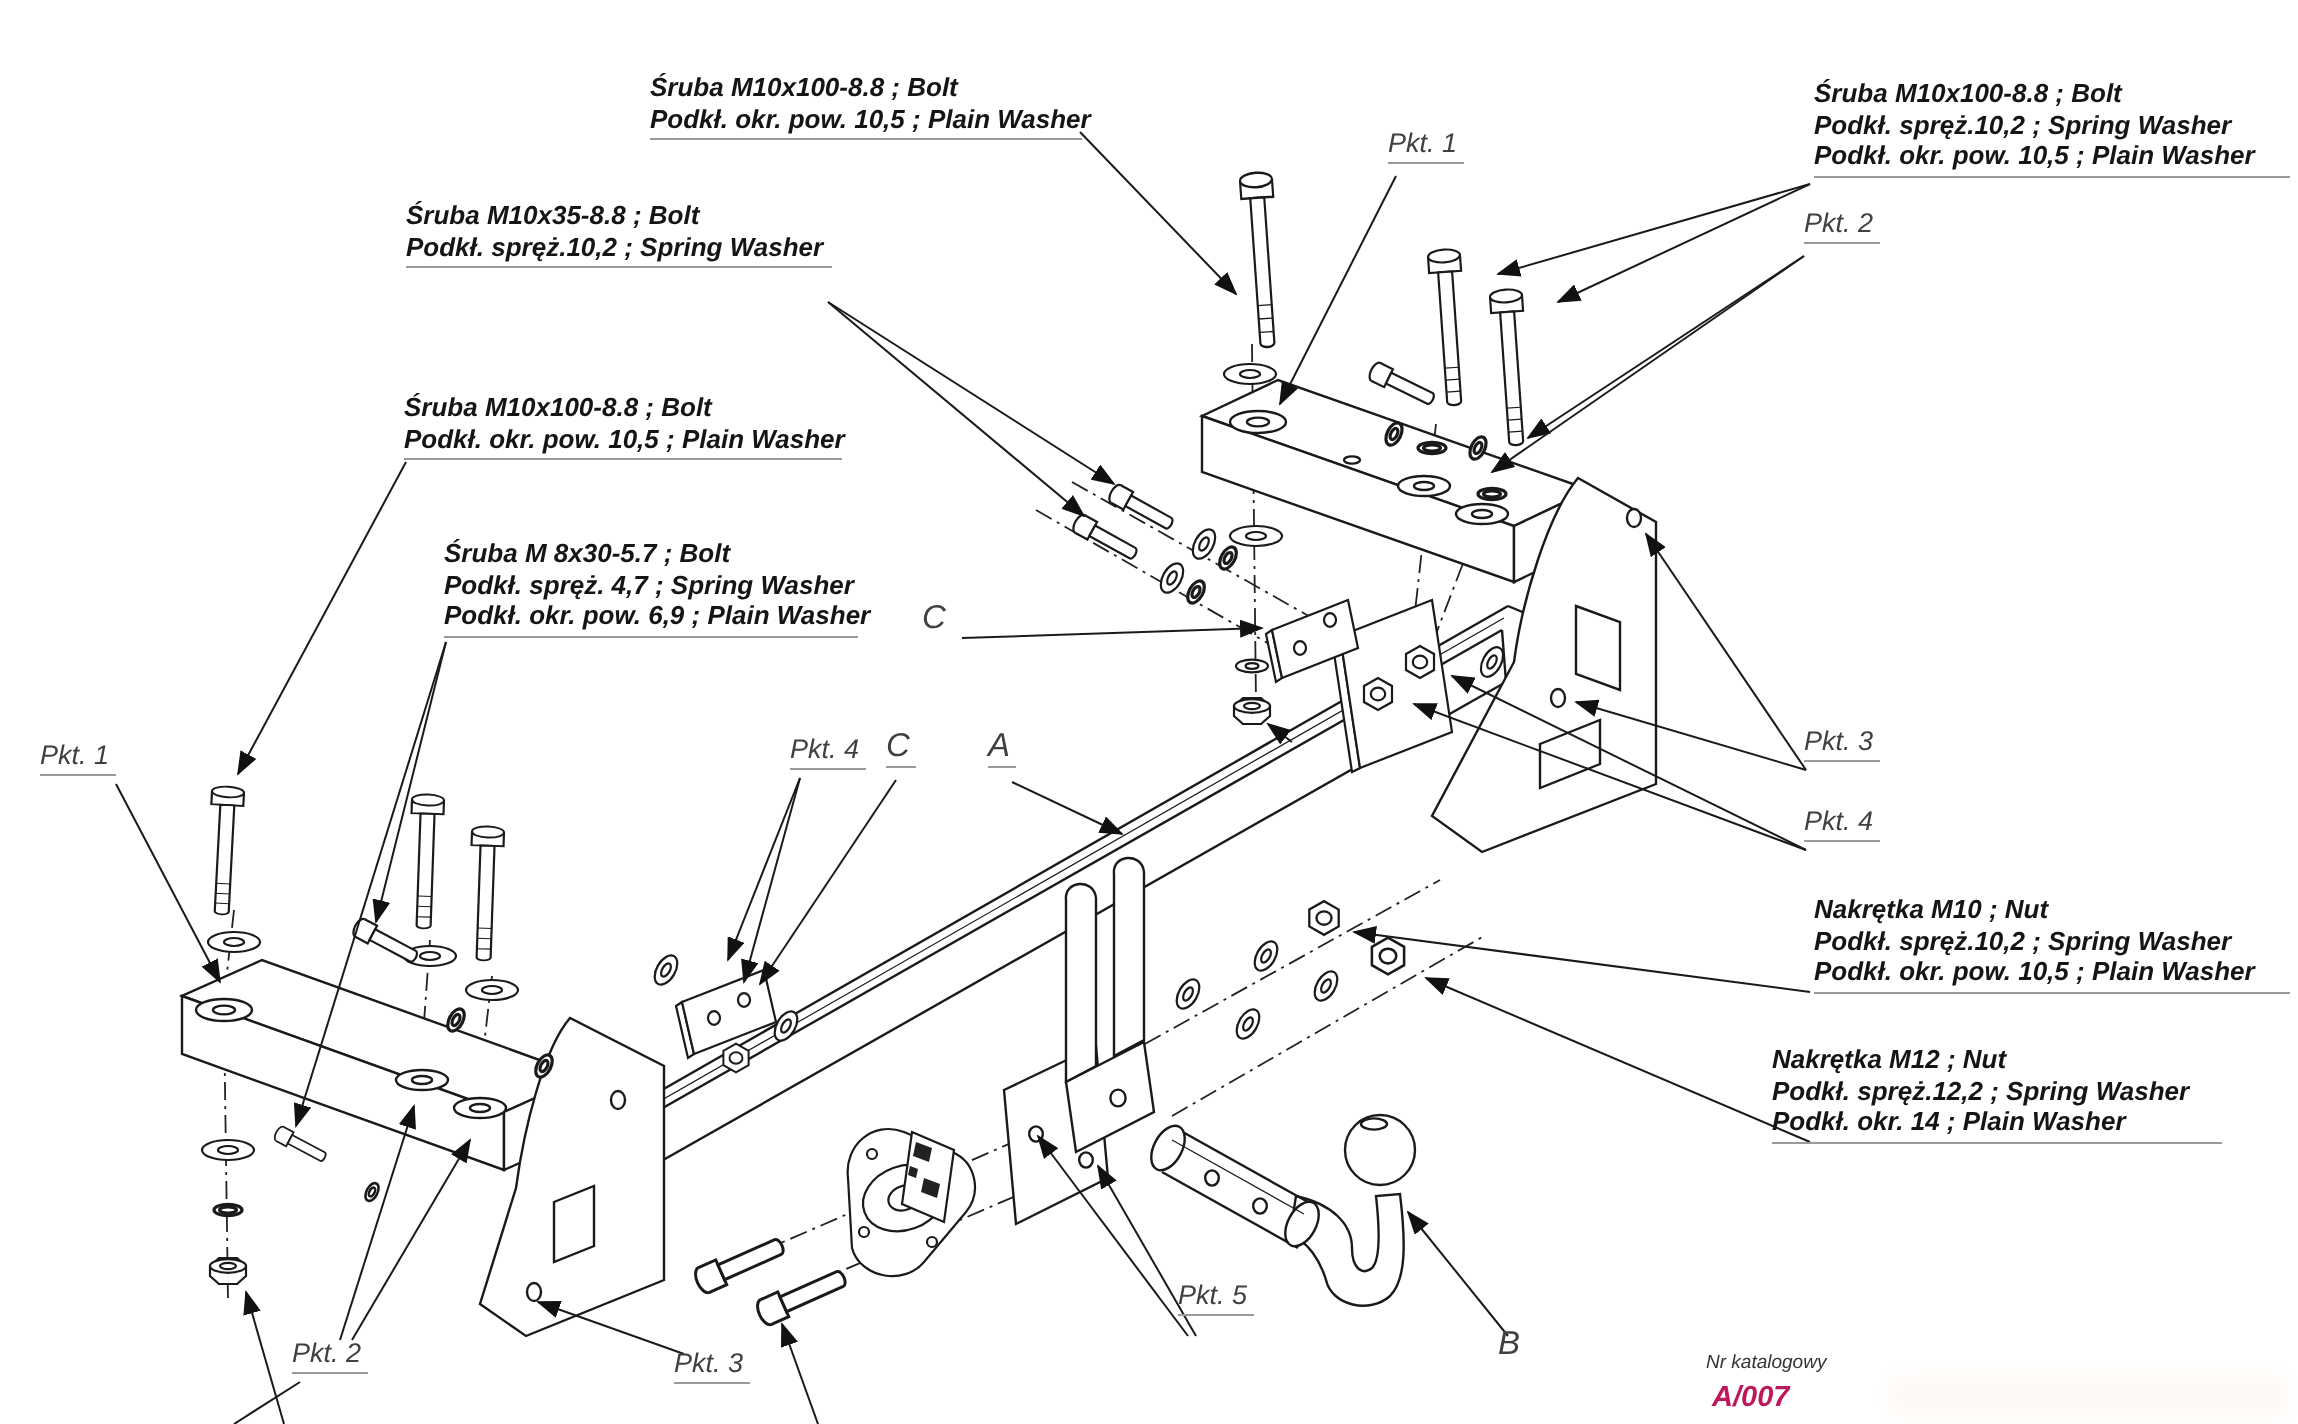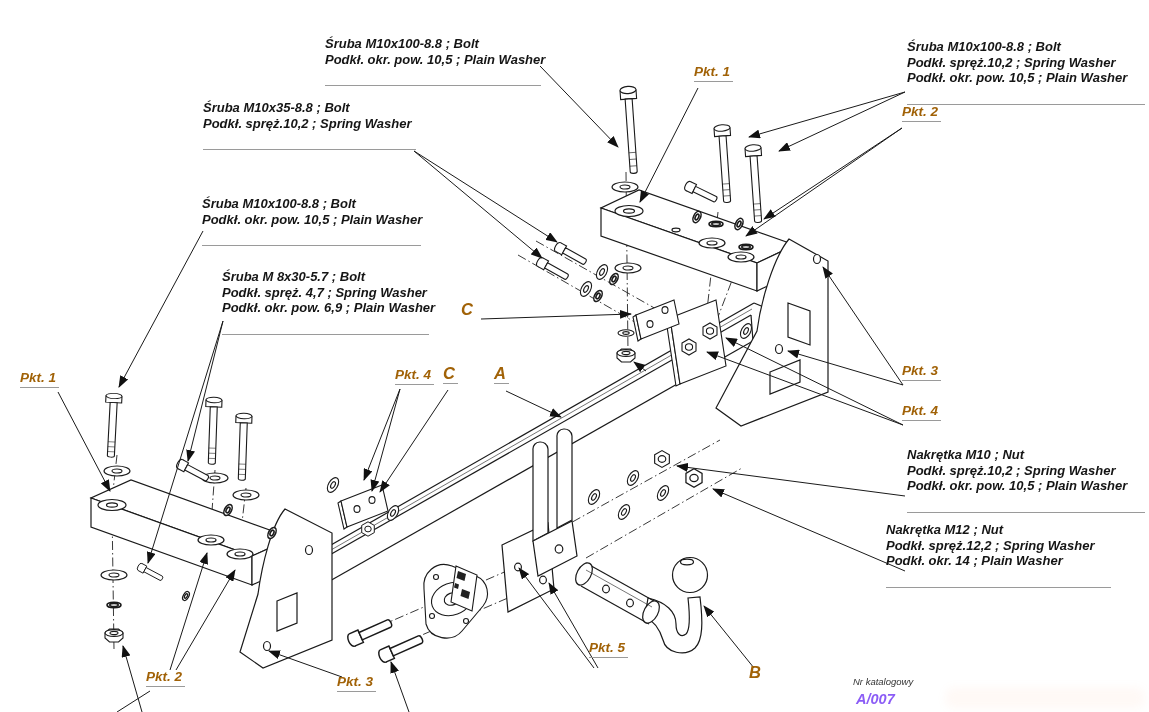--- a/index.html
+++ b/index.html
@@ -1,26 +1,26 @@
 <!DOCTYPE html>
 <html><head>
 <meta charset="utf-8">
 <style>
   html,body{margin:0;padding:0;background:#fff}
   .stage{position:relative;width:1149px;height:712px;background:#ffffff;overflow:hidden;
          font-family:"Liberation Sans",sans-serif;color:#111}
   .stage svg{position:absolute;left:0;top:0}
   .co{position:absolute;font-style:italic;font-weight:700;font-size:13px;line-height:15.6px;
-      white-space:nowrap;border-bottom:1.6px solid #9a9a9a;padding-bottom:18px;color:#151515}
-  .pt{position:absolute;font-style:italic;font-weight:700;font-size:13.5px;line-height:16px;
-      white-space:nowrap;border-bottom:1.6px solid #9a9a9a;padding:0 3px 1px 0;color:#a16207}
+      white-space:nowrap;border-bottom:1.6px solid #9a9a9a;padding-bottom:2px;color:#151515}
+  .pt{position:absolute;font-style:italic;font-weight:400;font-size:13.5px;line-height:16px;
+      white-space:nowrap;border-bottom:1.6px solid #9a9a9a;padding:0 3px 1px 0;color:#404040}
   .ltr{font-size:16.5px;line-height:17px}
   .noline{border-bottom:none}
   .footer-cap{position:absolute;font-style:italic;font-weight:400;font-size:9.5px;color:#333}
-  .footer-num{position:absolute;font-style:italic;font-weight:700;font-size:14.5px;color:#8b5cf6}
+  .footer-num{position:absolute;font-style:italic;font-weight:700;font-size:14.5px;color:#be185d}
   .watermark{position:absolute;left:945px;top:687px;width:200px;height:22px;border-radius:10px;
              opacity:.55;filter:blur(4px)}
 </style>
 </head>
 <body>
 
 <div class="stage">
 
 <svg width="1149" height="712" viewBox="0 0 1149 712">
   <defs>

